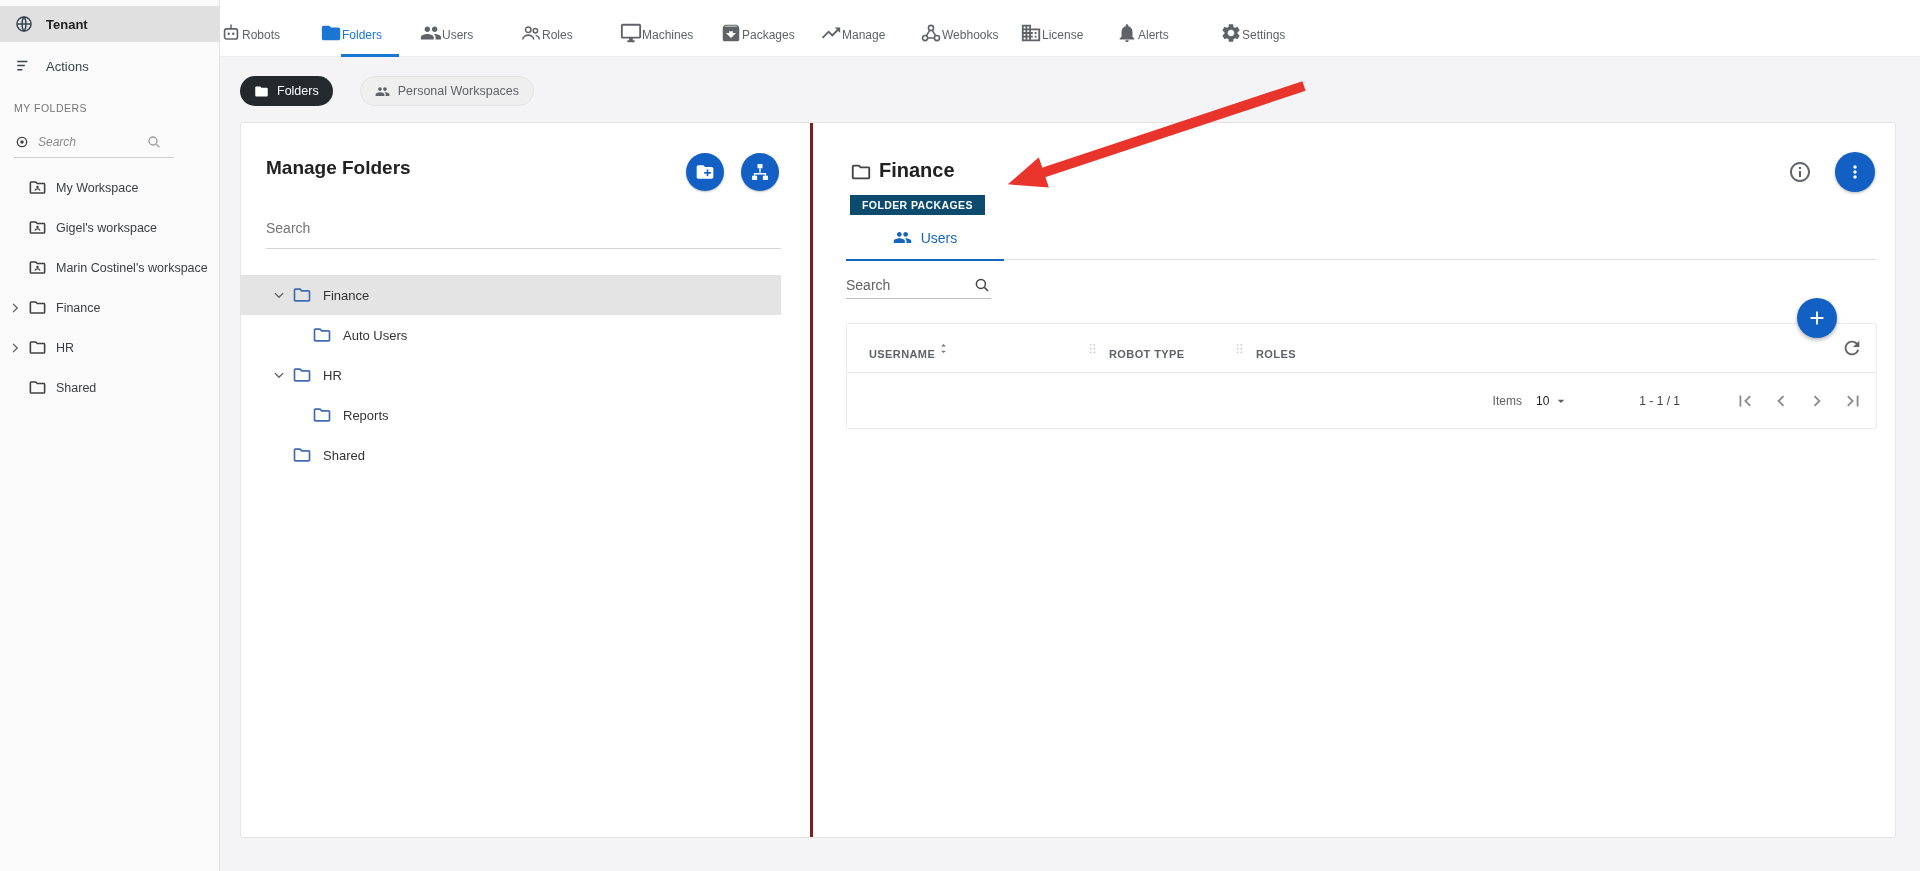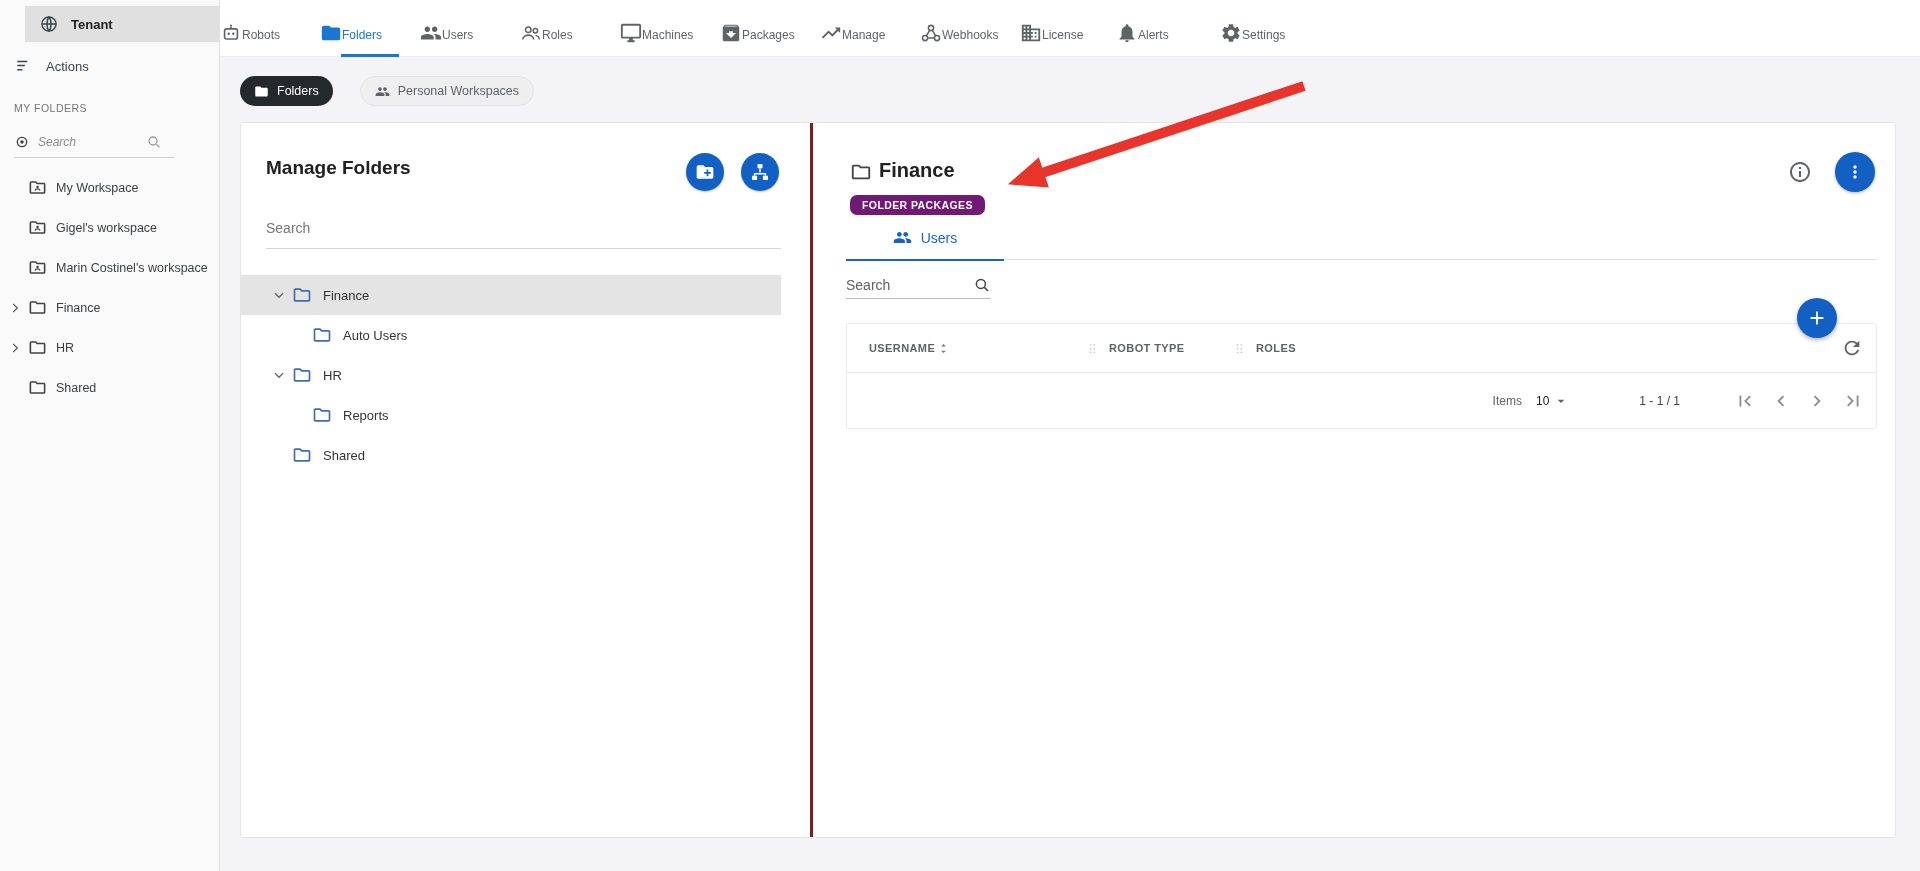--- a/index.html
+++ b/index.html
@@ -4,21 +4,21 @@
 <style>
   * { margin:0; padding:0; box-sizing:border-box; }
   body { background:#fff; font-family:"Liberation Sans", sans-serif; }
   #app { position:relative; width:1920px; height:871px; background:#fff; overflow:hidden; }
   svg { display:block; }
 
   
   #sidebar { position:absolute; left:0; top:0; width:220px; height:871px; background:#fafafa; border-right:1px solid #e2e2e2; }
   .side-row { position:absolute; left:0; width:220px; height:36px; display:flex; align-items:center; padding-left:14px; gap:12px; cursor:pointer; color:#37474f; }
   .side-row .lbl { font-size:13px; font-weight:bold; color:#212121; }
-  #tenant-row { top:6px; background:#e0e0e0;margin-left:25px; }
+  #tenant-row { top:6px; background:#e0e0e0; }
   #actions-row { top:48px; }
   #actions-row .lbl { font-weight:500; color:#37474f; }
   .section-label { position:absolute; left:14px; top:102px; font-size:10.5px; color:#757575; letter-spacing:.5px; }
   .side-search { position:absolute; left:14px; top:126px; width:160px; height:32px; border-bottom:1px solid #cfcfcf; display:flex; align-items:center; gap:8px; }
   .side-search input { border:none; outline:none; background:transparent; width:100px; font-size:12px; font-style:italic; color:#424242; font-family:"Liberation Sans",sans-serif; }
   .side-search input::placeholder { color:#8a8a8a; font-style:italic; }
   .side-item { position:absolute; left:0; width:220px; height:40px; cursor:pointer; }
   .side-item .chev { position:absolute; left:6px; top:11px; color:#616161; }
   .side-item .fic  { position:absolute; left:28px; top:10px; color:#424242; }
   .side-item .lbl2 { position:absolute; left:56px; top:13px; font-size:12.5px; font-weight:500; color:#3c4043; white-space:nowrap; }
@@ -52,36 +52,36 @@
   .trow.selected { background:#e4e4e4; }
   .trow .tchev { position:absolute; left:29px; top:11px; color:#616161; }
   .trow .tfold { position:absolute; top:10px; color:#3f6cb3; }
   .trow .tlbl { position:absolute; top:13px; font-size:13px; color:#333; }
   .trow.lvl0 .tfold { left:51px; } .trow.lvl0 .tlbl { left:82px; }
   .trow.lvl1 .tfold { left:71px; } .trow.lvl1 .tlbl { left:102px; }
 
   
   .dp-folder-icon { position:absolute; left:37px; top:38px; color:#424242; }
   .dp-title { position:absolute; left:66px; top:36px; font-size:20px; font-weight:bold; color:#212121; }
-  .dp-badge { position:absolute; left:37px; top:72px; background:#701a75; color:#fff; font-size:10.5px; font-weight:bold; letter-spacing:.4px; padding:4px 12px; border-radius:7px; cursor:pointer; }
+  .dp-badge { position:absolute; left:37px; top:72px; background:#0c4a6e; color:#fff; font-size:10.5px; font-weight:bold; letter-spacing:.4px; padding:4px 12px; border-radius:0; cursor:pointer; }
   .dp-info { position:absolute; left:975px; top:37px; color:#5f6368; cursor:pointer; }
   .dp-menu { position:absolute; left:1022px; top:29px; width:40px; height:40px; border-radius:50%; background:#1360c4; color:#fff; display:flex; align-items:center; justify-content:center; cursor:pointer; border:none; box-shadow:0 1px 3px rgba(0,0,0,.3); }
   #dtabs { position:absolute; left:33px; top:92px; width:1031px; height:45px; border-bottom:1px solid #e2e2e2; display:flex; }
   .dtab { position:relative; height:45px; display:flex; align-items:center; justify-content:center; gap:9px; font-size:14px; cursor:pointer; }
   .dtab.users { width:158px; color:#1565c0; font-weight:500; }
   .dtab.users::after { content:""; position:absolute; bottom:-1px; left:0; width:100%; height:2.5px; background:#1565c0; }
   .dtab.mt { width:215px; color:#8f8f8f; }
   .dp-search { position:absolute; left:33px; top:148px; width:145px; height:28px; border-bottom:1px solid #bdbdbd; display:flex; align-items:center; }
   .dp-search input { border:none; outline:none; flex:1; font-size:14px; color:#424242; background:transparent; font-family:"Liberation Sans",sans-serif; width:100px; }
   .dp-search input::placeholder { color:#616161; }
   .plus-btn { position:absolute; left:984px; top:175px; width:40px; height:40px; border-radius:50%; background:#1360c4; color:#fff; display:flex; align-items:center; justify-content:center; cursor:pointer; border:none; box-shadow:0 2px 4px rgba(0,0,0,.3); z-index:5; }
 
   #dtable { position:absolute; left:33px; top:200px; width:1031px; border:1px solid #ececec; border-radius:2px; background:#fff; }
   .thead { position:relative; height:49px; border-bottom:1px solid #e6e6e6; }
-  .th { position:absolute; top:18px; font-size:11px; font-weight:bold; color:#5f6368; letter-spacing:.4px; cursor:pointer; }
+  .th { position:absolute; top:24px; font-size:11px; font-weight:bold; color:#5f6368; letter-spacing:.4px; cursor:pointer; }
   .drag { position:absolute; top:17px; color:#c7c7c7; cursor:grab; }
   .refresh { position:absolute; right:13px; top:13px; color:#616161; cursor:pointer; }
   .trowdata { position:relative; height:51px; border-bottom:1px solid #ededed; }
   .td { position:absolute; top:18px; font-size:13px; color:#424242; }
   .row-ic { position:absolute; top:14px; color:#5f6368; cursor:pointer; }
   .tfooter { height:55px; display:flex; align-items:center; justify-content:flex-end; padding-right:12px; }
   .tfooter .itemslbl { font-size:12px; color:#616161; }
   .tfooter .pagesize { font-size:12px; color:#212121; margin-left:14px; }
   .tfooter .caret { color:#616161; margin-left:4px; cursor:pointer; }
   .tfooter .range { font-size:12px; color:#424242; margin-left:70px; }

